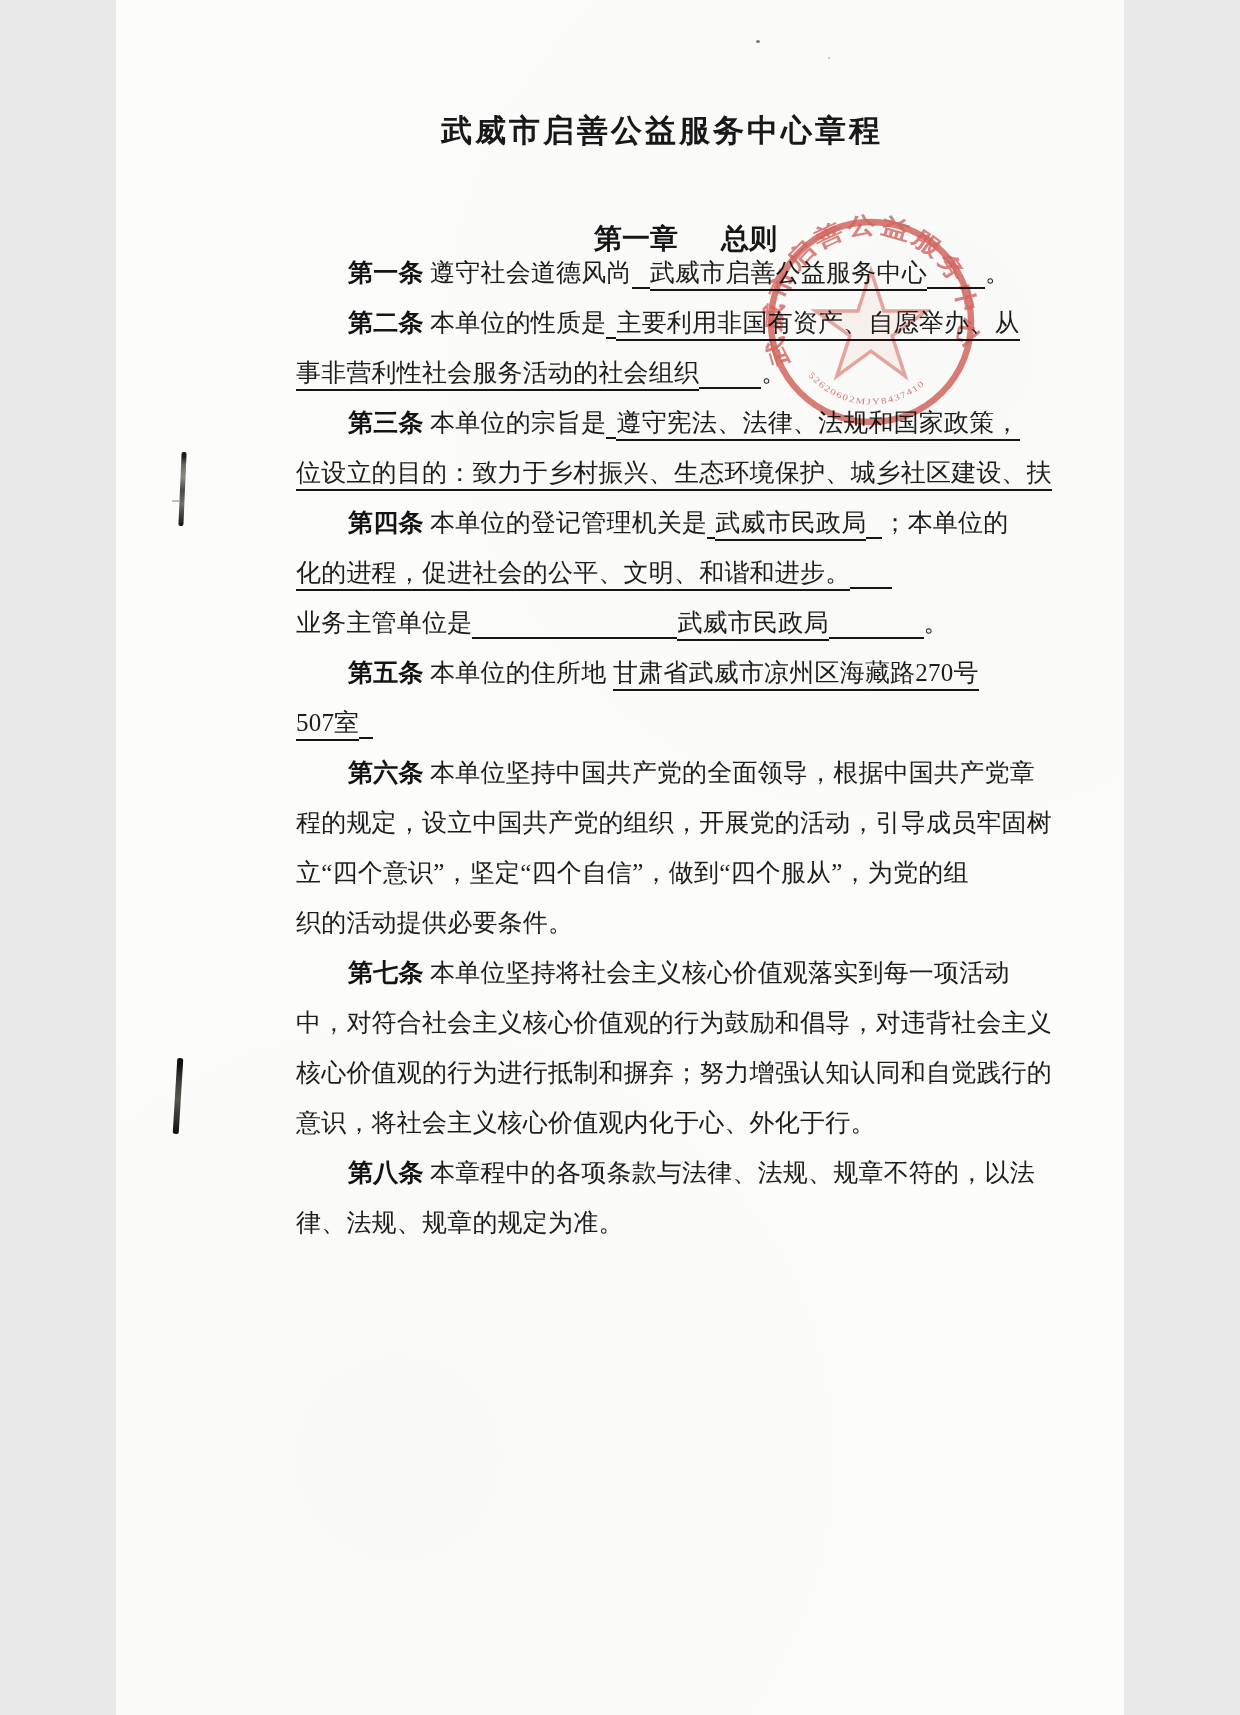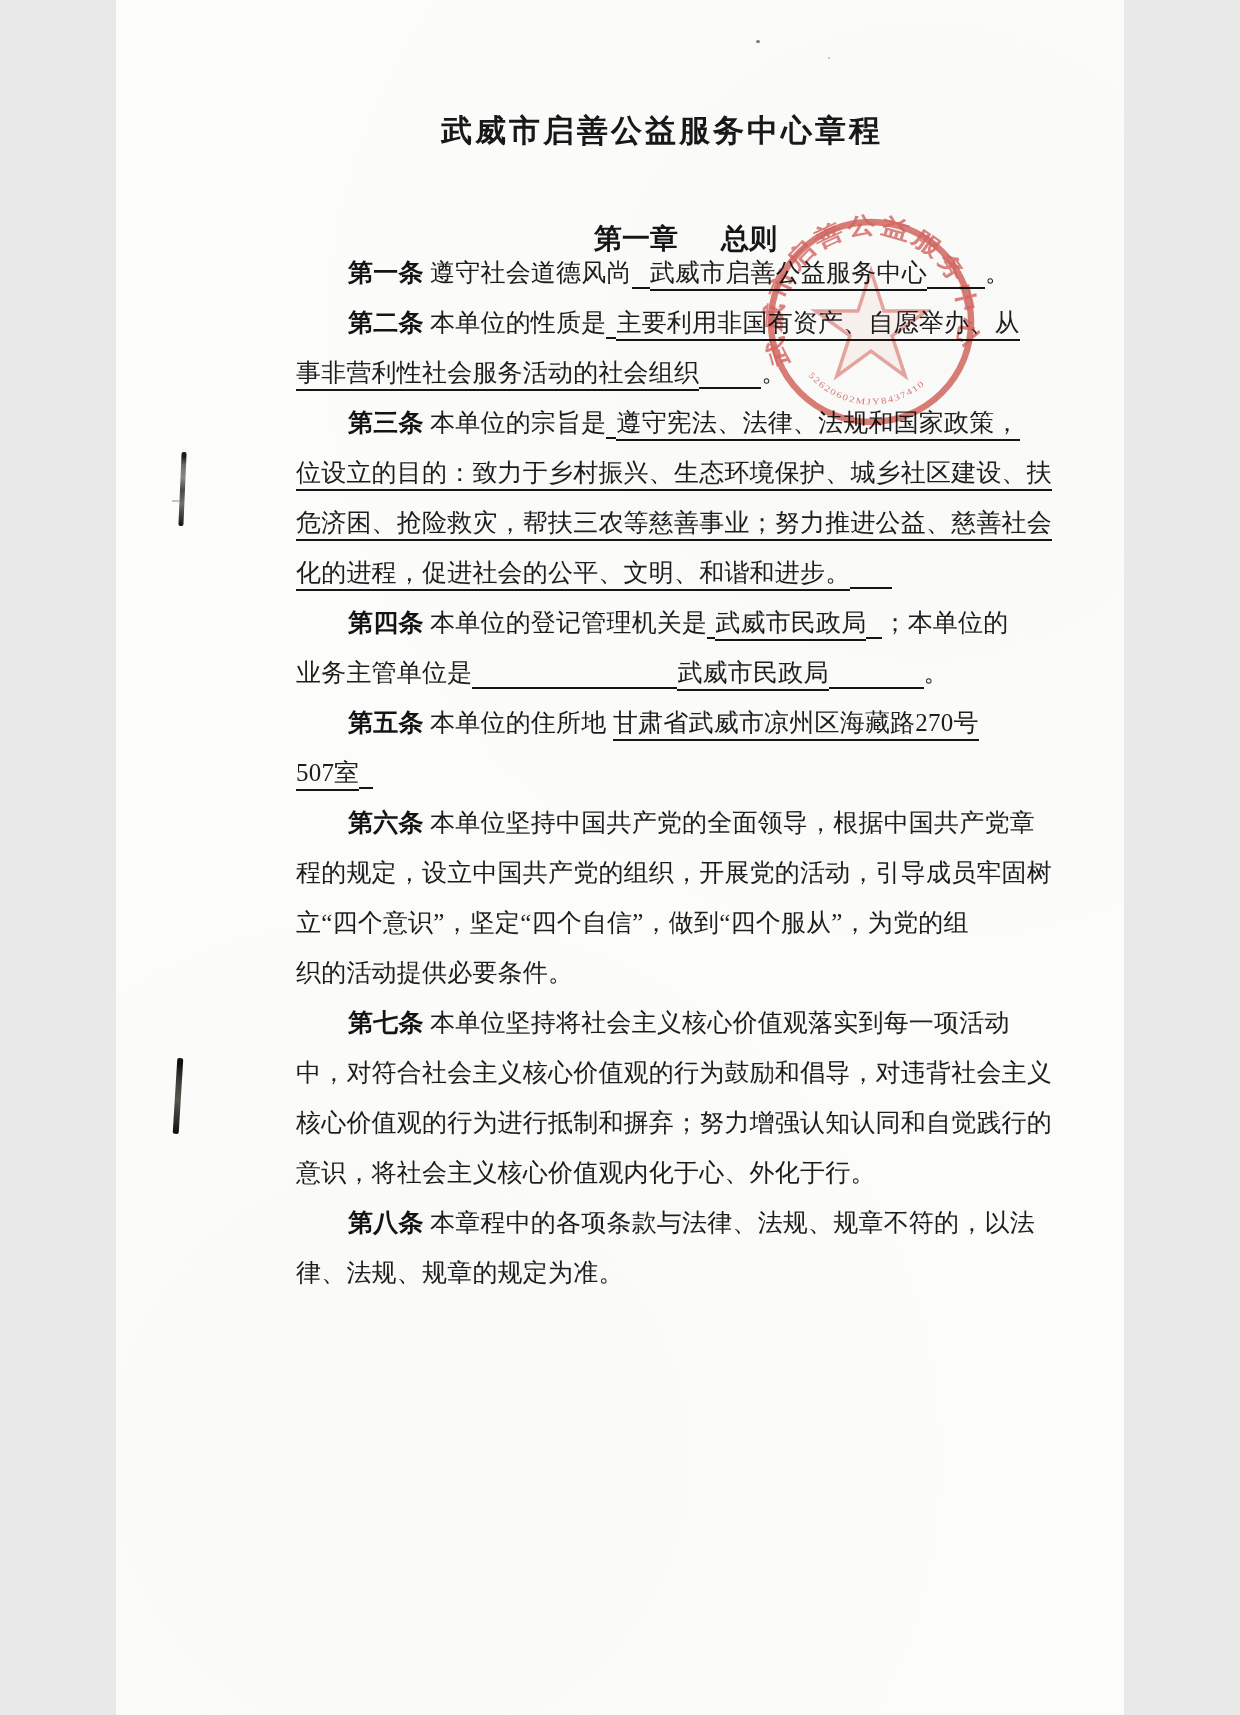--- a/index.html
+++ b/index.html
@@ -86,23 +86,22 @@
     <span>第一章</span>
     <span>总则</span>
   </div>
 
   <div class="lines">
       <div class="doc-line indent"><span class="seg label">第一条</span><span class="seg"> 遵守社会道德风尚</span><span class="seg blank" style="width: 18px;"></span><span class="seg fill">武威市启善公益服务中心</span><span class="seg blank" style="width: 58px;"></span><span class="seg">。</span></div>
       <div class="doc-line indent"><span class="seg label">第二条</span><span class="seg"> 本单位的性质是</span><span class="seg blank" style="width: 10px;"></span><span class="seg fill">主要利用非国有资产、自愿举办、从</span></div>
       <div class="doc-line"><span class="seg fill">事非营利性社会服务活动的社会组织</span><span class="seg blank" style="width: 62px;"></span><span class="seg">。</span></div>
       <div class="doc-line indent"><span class="seg label">第三条</span><span class="seg"> 本单位的宗旨是</span><span class="seg blank" style="width: 10px;"></span><span class="seg fill">遵守宪法、法律、法规和国家政策，</span></div>
       <div class="doc-line"><span class="seg fill">位设立的目的：致力于乡村振兴、生态环境保护、城乡社区建设、扶</span></div>
-      <div class="doc-line"><span class="seg fill">危济困、抢险救灾，帮扶三农等慈善事业；努力推进公益、慈善社会</span></div>
+      <div class="doc-line indent"><span class="seg label">第四条</span><span class="seg"> 本单位的登记管理机关是</span><span class="seg blank" style="width: 8px;"></span><span class="seg fill">武威市民政局</span><span class="seg blank" style="width: 16px;"></span><span class="seg">；本单位的</span></div>
       <div class="doc-line"><span class="seg fill">化的进程，促进社会的公平、文明、和谐和进步。</span><span class="seg blank" style="width: 42px;"></span></div>
-      <div class="doc-line indent"><span class="seg label">第四条</span><span class="seg"> 本单位的登记管理机关是</span><span class="seg blank" style="width: 8px;"></span><span class="seg fill">武威市民政局</span><span class="seg blank" style="width: 16px;"></span><span class="seg">；本单位的</span></div>
       <div class="doc-line"><span class="seg">业务主管单位是</span><span class="seg blank" style="width: 205px;"></span><span class="seg fill">武威市民政局</span><span class="seg blank" style="width: 95px;"></span><span class="seg">。</span></div>
       <div class="doc-line indent"><span class="seg label">第五条</span><span class="seg">  本单位的住所地 </span><span class="seg fill">甘肃省武威市凉州区海藏路270号</span></div>
       <div class="doc-line"><span class="seg fill">507室</span><span class="seg blank" style="width: 14px;"></span></div>
       <div class="doc-line indent"><span class="seg label">第六条</span><span class="seg"> 本单位坚持中国共产党的全面领导，根据中国共产党章</span></div>
       <div class="doc-line"><span class="seg">程的规定，设立中国共产党的组织，开展党的活动，引导成员牢固树</span></div>
       <div class="doc-line"><span class="seg">立“四个意识”，坚定“四个自信”，做到“四个服从”，为党的组</span></div>
       <div class="doc-line"><span class="seg">织的活动提供必要条件。</span></div>
       <div class="doc-line indent"><span class="seg label">第七条</span><span class="seg"> 本单位坚持将社会主义核心价值观落实到每一项活动</span></div>
       <div class="doc-line"><span class="seg">中，对符合社会主义核心价值观的行为鼓励和倡导，对违背社会主义</span></div>
       <div class="doc-line"><span class="seg">核心价值观的行为进行抵制和摒弃；努力增强认知认同和自觉践行的</span></div>

